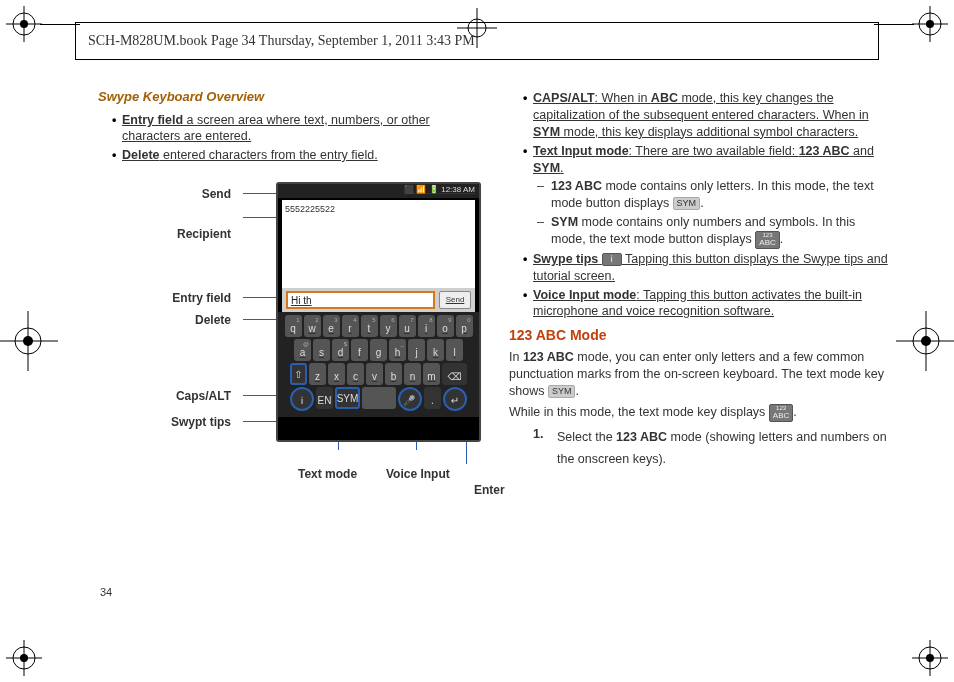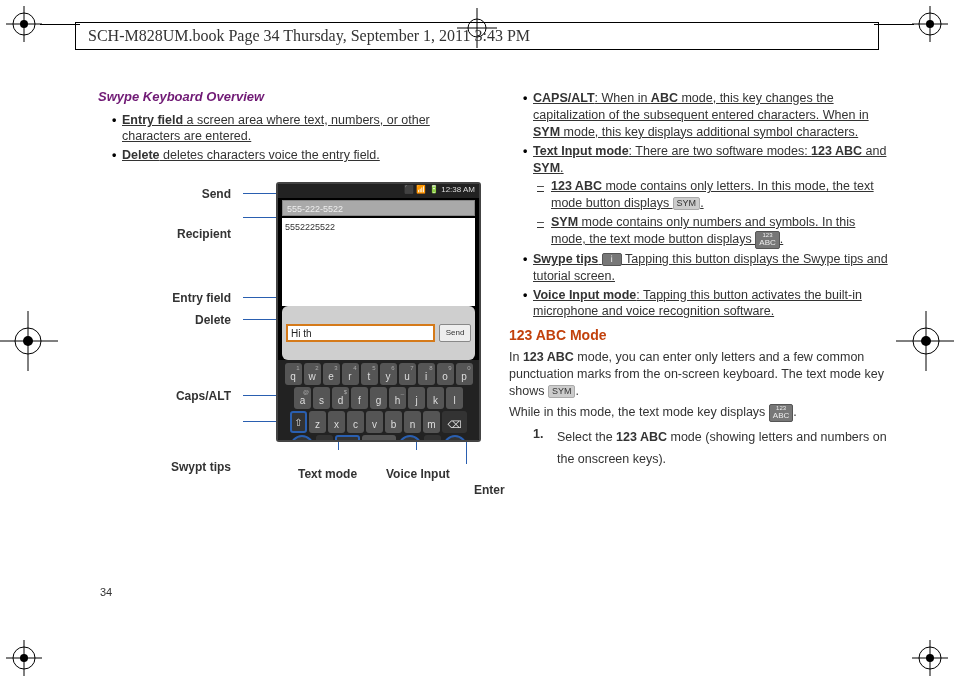--- a/index.html
+++ b/index.html
@@ -29,58 +29,58 @@
   .crop-line-h { position:absolute; height:1px; background:#000; }
   .crop-line-v { position:absolute; width:1px; background:#000; }
 
   
   .page-header {
     position: absolute;
     top: 22px;
     left: 75px;
     right: 75px;
     border: 1px solid #000;
-    padding: 4px 12px;
-    font-size: 16px;
+    padding: 10px 12px;
+    font-size: 14px;
     font-family: "Times New Roman", serif;
   }
 
   .content {
     position: absolute;
     top: 88px;
     left: 98px;
     right: 62px;
     bottom: 80px;
     display: flex;
     gap: 28px;
     font-size: 12.5px;
     line-height: 1.35;
   }
   .col { flex: 1 1 0; }
   .col-left { max-width: 390px; }
 
   .h-blue-italic {
-    color: #701a75;
+    color: #a16207;
     font-style: italic;
     font-weight: bold;
     font-size: 13px;
     margin-bottom: 6px;
   }
   .h-blue-bold {
     color: #c2410c;
     font-weight: bold;
     font-size: 14px;
     margin: 6px 0 4px 0;
   }
 
   .bullet { display:flex; margin: 2px 0 2px 14px; }
   .bullet .dot { width: 10px; flex: 0 0 10px; }
   .bullet .dot::before { content: "•"; color:#000; font-weight:bold; }
   .bullet .txt { flex:1;text-decoration:underline; }
-  .dash { display:flex; margin:2px 12px 2px 28px;text-decoration:underline; }
+  .dash { display:flex; margin:2px 12px 2px 28px; }
   .dash .d { flex:0 0 14px; }
   .dash .d::before { content:"–"; }
   .dash .txt { flex:1; }
   .num { display:flex; margin:4px 0 4px 24px; }
   .num .n { flex:0 0 24px; font-weight:bold; }
   .num .txt { flex:1; line-height:1.8; }
 
   b.k { font-weight:bold; }
 
   .key-chip {
@@ -121,21 +121,21 @@
     font-weight:bold;
     font-size:12px;
     width:120px;
   }
   .label-col div { position:absolute; right:0; white-space:nowrap; }
   .lbl-send { top: 4px; }
   .lbl-recip { top: 44px; }
   .lbl-entry { top: 108px; }
   .lbl-delete { top: 130px; }
   .lbl-caps  { top: 206px; }
-  .lbl-swypt { top: 232px; margin-top: 45px; }
+  .lbl-swypt { top: 232px; }
 
   .bottom-labels {
     position:absolute;
     top: 284px;
     left: 150px;
     right: 0;
     font-weight:bold;
     font-size:12px;
     height:40px;
   }
@@ -147,20 +147,21 @@
   .phone {
     position:absolute;
     right: 0;
     top: 0;
     width: 205px;
     height: 260px;
     background:#000;
     border:2px solid #444;
     border-radius:3px;
     overflow:hidden;
+    text-decoration:underline;
   }
   .phone .status {
     height:14px;
     background:#222;
     color:#ddd;
     font-size:8px;
     text-align:right;
     padding:1px 4px 0 0;
   }
   .phone .recipient-bar {
@@ -178,23 +179,22 @@
     height:88px;
     position:relative;
   }
   .phone .form-white .tag {
     position:absolute; top:3px; left:3px;
     font-size:9px; color:#333;
   }
   .phone .entry-row {
     display:flex; gap:4px;
     background:#cfcfcf;
-    padding:18px 4px;
+    padding:3px 4px;
     margin:0 4px;
-    border-radius:6px;
   }
   .phone .entry-row .inp {
     flex:1; height:18px; background:#fff;
     border:2px solid #d57a1a;
     font-size:10px; padding:0 3px; line-height:16px;
     color:#222;
   }
   .phone .entry-row .send-btn {
     width:32px; height:18px; background:#eee;
     border:1px solid #888; border-radius:2px;
@@ -292,21 +292,21 @@
 
   <div class="col col-left">
     <div class="h-blue-italic">Swype Keyboard Overview</div>
 
     <div class="bullet">
       <span class="dot"></span>
       <span class="txt"><b class="k">Entry field</b><span> a screen area where text, numbers, or other characters are entered.</span></span>
     </div>
     <div class="bullet">
       <span class="dot"></span>
-      <span class="txt"><b class="k">Delete</b><span> deletes characters voice the entry field.</span></span>
+      <span class="txt"><b class="k">Delete</b><span> entered characters from the entry field.</span></span>
     </div>
 
     <div class="diagram-wrap">
 
       <div class="label-col">
         <div class="lbl-send">Send</div>
         <div class="lbl-recip">Recipient</div>
         <div class="lbl-entry">Entry field</div>
         <div class="lbl-delete">Delete</div>
         <div class="lbl-caps">Caps/ALT</div>
@@ -325,21 +325,20 @@
       <div class="lineV" style="top:248px; left:368px; height:34px;"></div>
 
       <div class="bottom-labels">
         <span class="bl-text">Text mode</span>
         <span class="bl-voice">Voice Input</span>
         <span class="bl-enter">Enter</span>
       </div>
 
       <div class="phone">
         <div class="status">⬛ 📶 🔋 12:38 AM</div>
-        <div class="recipient-bar">555-222-5522</div>
         <div class="form-white">
           <div class="tag">5552225522</div>
         </div>
         <div class="entry-row">
           <div class="inp">Hi th</div>
           <div class="send-btn">Send</div>
         </div>
         <div class="kbd">
           <div class="kbd-row" id="krow1">
               <div class="kbd-key">q<span class="s">1</span></div>
@@ -395,21 +394,21 @@
     <div class="bullet">
       <span class="dot"></span>
       <span class="txt">
         <b class="k">CAPS/ALT</b><span>: When in </span><b class="k">ABC</b><span> mode, this key changes the capitalization of the subsequent entered characters. When in </span><b class="k">SYM</b><span> mode, this key displays additional symbol characters.</span>
       </span>
     </div>
 
     <div class="bullet">
       <span class="dot"></span>
       <span class="txt">
-        <b class="k">Text Input mode</b><span>: There are two software modes: </span><b class="k">123 ABC</b><span> and </span><b class="k">SYM</b><span>.</span>
+        <b class="k">Text Input mode</b><span>: There are two available field: </span><b class="k">123 ABC</b><span> and </span><b class="k">SYM</b><span>.</span>
       </span>
     </div>
 
     <div class="dash">
       <span class="d"></span>
       <span class="txt">
         <b class="k">123 ABC</b><span> mode contains only letters. In this mode, the text mode button displays </span>
         <span class="key-chip light">SYM</span>.
       </span>
     </div>

